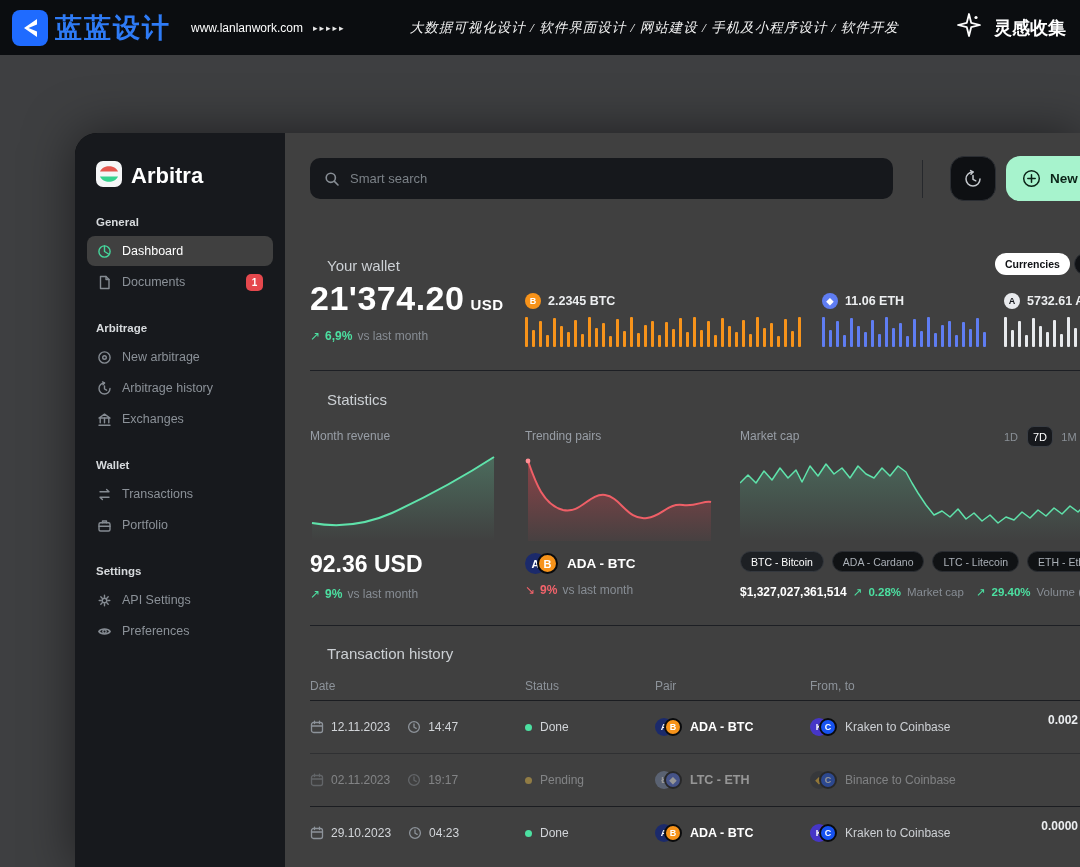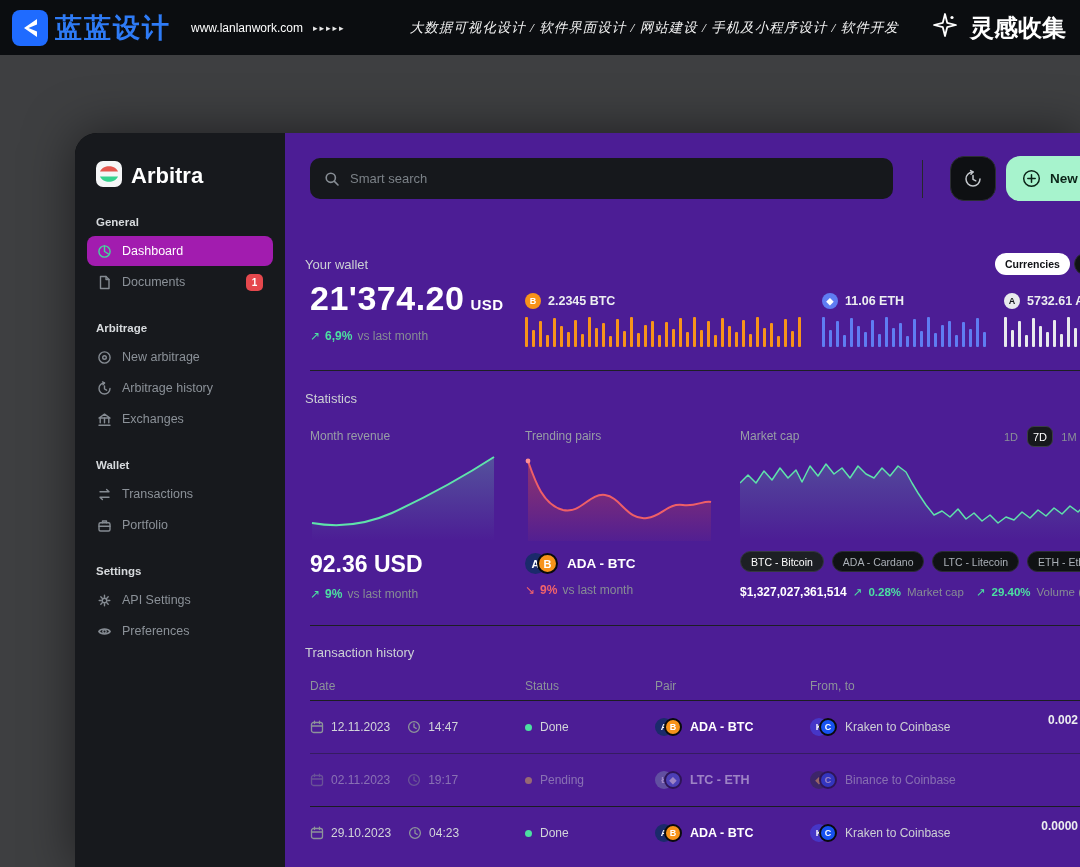--- a/index.html
+++ b/index.html
@@ -9,40 +9,40 @@
   
   .banner { position:absolute; top:0; left:0; right:0; height:55px; background:#0b0d10; display:flex; align-items:center; z-index:5; }
   .banner-logo { margin-left:12px; display:flex; align-items:center; gap:7px; }
   .logo-sq { width:36px; height:36px; border-radius:8px; background:#1f6bff; display:flex; align-items:center; justify-content:center; }
   .logo-txt { font-size:27px; font-weight:bold; color:#2e7bf6; letter-spacing:2px; }
   .banner-contact { margin-left:20px; display:flex; flex-direction:column; gap:4px; font-size:12px; color:#fff; }
   .bc-row1 { display:flex; align-items:center; gap:10px; }
   .bc-arrows { font-size:9px; letter-spacing:2px; color:#e8e8e8; }
   .bc-row2 { display:flex; gap:14px; }
   .banner-services { margin-left:64px; font-family:"Liberation Serif", serif; font-style:italic; font-size:13.5px; color:#f2f2f2; letter-spacing:1px; white-space:nowrap; }
-  .banner-collect { margin-left:auto; margin-right:14px; display:flex; align-items:center; gap:12px; color:#fff; font-family:"Liberation Serif", serif; font-weight:bold; font-size:24px; white-space:nowrap; }
+  .banner-collect { margin-left:auto; margin-right:14px; display:flex; align-items:center; gap:12px; color:#fff; font-family:"Liberation Serif", serif; font-weight:bold; font-size:18px; white-space:nowrap; }
 
   
   .app-card { position:absolute; left:75px; top:133px; right:0; bottom:0; border-top-left-radius:22px; overflow:hidden; display:flex; background:#0a0b0d; box-shadow:0 0 50px rgba(0,0,0,.5); }
 
   
   .sidebar { width:210px; flex:none; background:#17191d; padding-top:28px; }
   .side-logo { display:flex; align-items:center; gap:9px; margin-left:21px; }
   .side-logo .name { color:#fff; font-weight:bold; font-size:22px; }
   .s-title { margin:25px 0 8px 21px; font-size:11.5px; font-weight:bold; color:#d7dadd; }
   .s-item { height:30px; margin:1px 12px; border-radius:8px; display:flex; align-items:center; gap:10px; padding:0 10px; color:#8b9198; font-size:12.5px; cursor:pointer; }
-  .s-item.active { background:#a21caf; color:#fff; }
+  .s-item.active { background:#404040; color:#fff; }
   .s-ico { width:15px; height:15px; display:flex; color:#858b92; }
   .s-item.active .s-ico { color:#45d79c; }
   .s-ico svg { width:15px; height:15px; stroke:currentColor; fill:none; stroke-width:1.4; stroke-linecap:round; stroke-linejoin:round; }
   .badge { margin-left:auto; min-width:17px; height:17px; background:var(--badge,#e5484d); border-radius:5px; color:#fff; font-size:10px; font-weight:bold; display:flex; align-items:center; justify-content:center; }
 
   
-  .main { flex:1; position:relative; overflow:hidden; background:#4c1d95; color:#e7e9eb; }
-  .h1 { position:absolute; left:20px; font-size:13px; color:#ccd0d4; }
+  .main { flex:1; position:relative; overflow:hidden; background:#404040; color:#e7e9eb; }
+  .h1 { position:absolute; left:42px; font-size:15px; color:#ccd0d4; }
 
   
   .topbar { position:absolute; left:25px; top:23px; display:flex; align-items:center; }
   .search { width:583px; height:41px; background:#16181c; border-radius:10px; display:flex; align-items:center; gap:10px; padding:0 14px; }
   .search svg { width:16px; height:16px; stroke:#878d94; fill:none; stroke-width:1.6; stroke-linecap:round; }
   .search input { flex:1; background:transparent; border:none; outline:none; color:#c9cdd2; font-size:13px; font-family:inherit; }
   .search input::placeholder { color:#7b8187; }
   .vdiv { width:1px; height:38px; background:#26282c; margin-left:29px; }
   .hist { margin-left:27px; width:46px; height:45px; border:1px solid #2b2e33; border-radius:14px; background:#0e1013; display:flex; align-items:center; justify-content:center; cursor:pointer; }
   .hist svg { width:20px; height:20px; stroke:#c3c7cc; fill:none; stroke-width:1.5; stroke-linecap:round; stroke-linejoin:round; }

